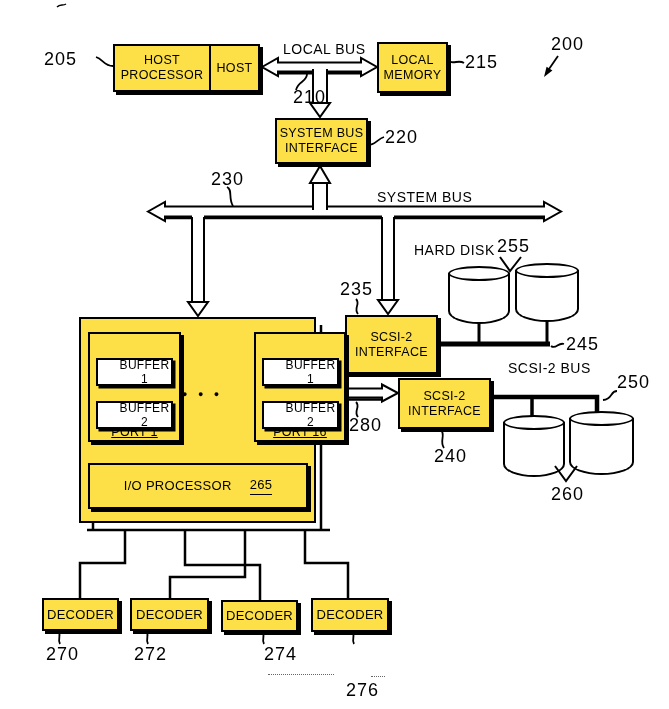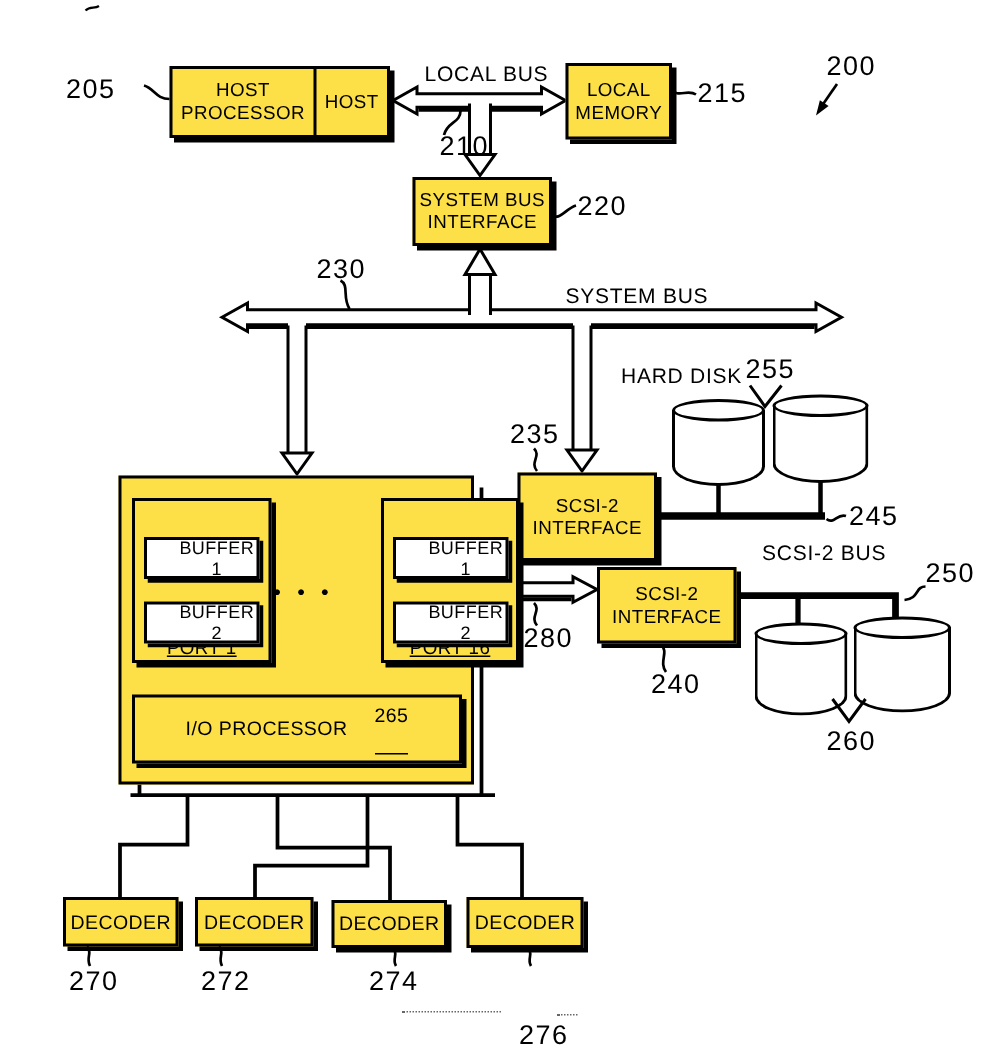--- a/index.html
+++ b/index.html
@@ -15,21 +15,21 @@
   .mainbox{border-width:2.5px;}
   .host{flex-direction:row;align-items:stretch;padding:0;}
   .host-main{width:94px;display:flex;flex-direction:column;justify-content:center;border-right:2px solid #000;}
   .host-cache{flex:1;display:flex;align-items:center;justify-content:center;}
   .port{justify-content:flex-end;text-decoration:underline;}
   .port-title{margin-top:4px;}
   .buf{position:absolute;left:6px;width:77px;height:28px;box-sizing:border-box;background:#fff;
        border:2px solid #000;box-shadow:2.5px 2.5px 0 0 #000;display:flex;align-items:center;
        justify-content:center;font-size:12px;letter-spacing:.3px;padding-left:20px;}
   .iop{flex-direction:row;gap:18px;font-size:13px;}
-  .iop .num{border-bottom:1.5px solid #000;padding-bottom:17px;}
+  .iop .num{border-bottom:1.5px solid #000;padding-bottom:1px;}
   .dots{position:absolute;font-size:9px;font-weight:bold;letter-spacing:4px;white-space:nowrap;}
   .disk{position:absolute;}
   .disk-body{position:absolute;left:0;right:0;top:7px;bottom:0;background:#fff;border:2px solid #000;
              border-top:none;border-radius:0 0 50% 50% / 0 0 13px 13px;}
   .disk-top{position:absolute;left:0;right:0;top:0;height:15px;background:#fff;border:2px solid #000;
             border-radius:50%;box-sizing:border-box;}
   .artifact{position:absolute;border-top:1.5px dotted #666;}
 </style>
 </head>
 <body>
@@ -160,21 +160,21 @@
   <div class="ref" style="left:497px;top:236px;">255</div>
   <div class="ref" style="left:340px;top:279px;">235</div>
   <div class="ref" style="left:566px;top:334px;">245</div>
   <div class="lbl" style="left:508px;top:360px;">SCSI-2 BUS</div>
   <div class="ref" style="left:617px;top:372px;">250</div>
   <div class="ref" style="left:434px;top:446px;">240</div>
   <div class="ref" style="left:551px;top:484px;">260</div>
   <div class="ref" style="left:349px;top:415px;">280</div>
   <div class="ref" style="left:46px;top:644px;">270</div>
   <div class="ref" style="left:134px;top:644px;">272</div>
-  <div class="ref" style="left:246px;top:644px;">274</div>
+  <div class="ref" style="left:264px;top:644px;">274</div>
   <div class="ref" style="left:346px;top:644px;margin-top:36px;">276</div>
 
   <div class="artifact" style="left:268px;top:674px;width:66px;"></div>
   <div class="artifact" style="left:371px;top:676px;width:14px;"></div>
 
   <svg class="layer" width="669" height="709">
     <path d="M96,57 C103,59 104,66 113,66" stroke="#000" stroke-width="1.8" fill="none"></path>
     <path d="M447,59 C452,66 458,59 464,63" stroke="#000" stroke-width="1.8" fill="none"></path>
     <path d="M367,143 C373,148 377,139 384,137" stroke="#000" stroke-width="1.8" fill="none"></path>
     <path d="M307,74 C307,82 298,81 296,90" stroke="#000" stroke-width="1.8" fill="none"></path>

